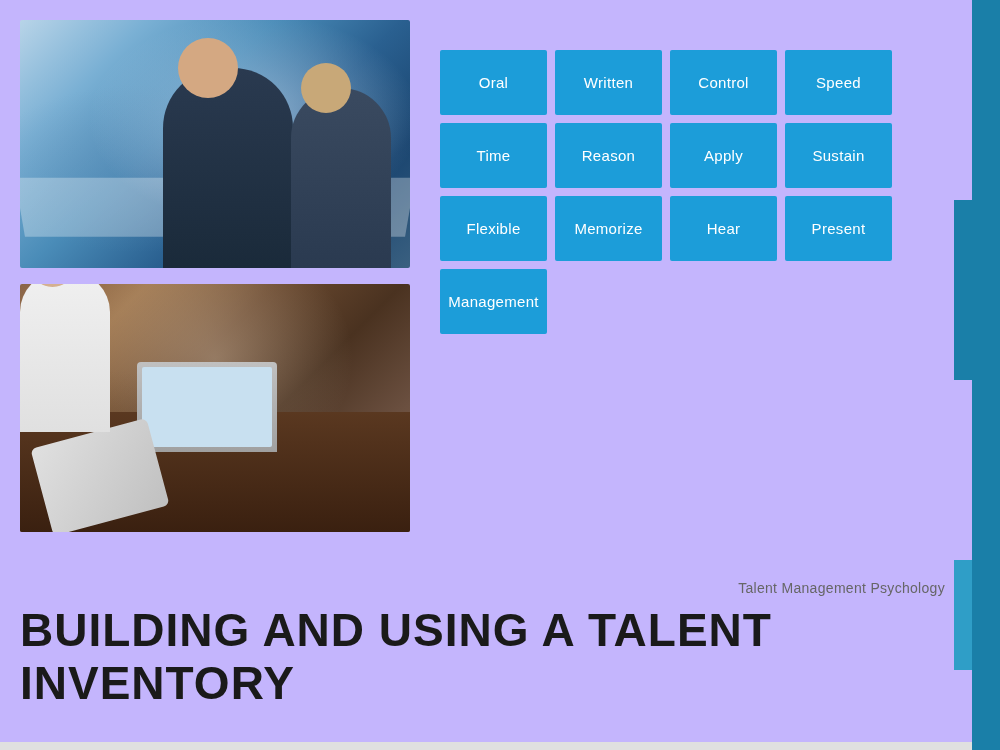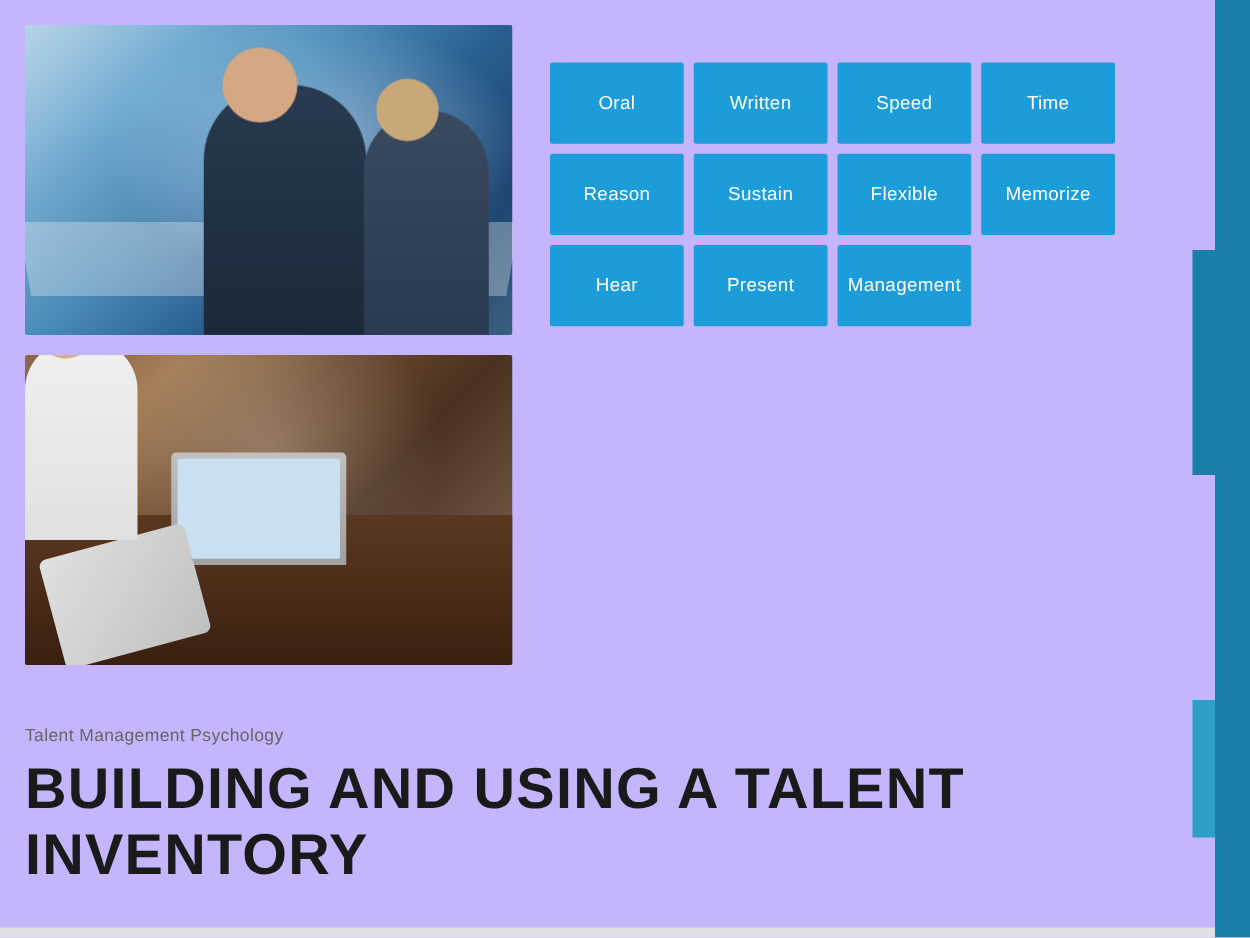--- a/index.html
+++ b/index.html
@@ -261,20 +261,21 @@
       left: 20px;
       right: 55px;
     }
 
     .subtitle {
       font-size: 14px;
       color: #666666;
       font-weight: 400;
       margin-bottom: 8px;
       letter-spacing: 0.3px;
+      text-align: right;
     }
 
     .main-title {
       font-size: 46px;
       font-weight: 700;
       color: #1a1a1a;
       line-height: 1.15;
       text-transform: uppercase;
       letter-spacing: 1px;
       max-width: 850px;
@@ -318,23 +319,25 @@
           <div class="tablet"></div>
           <div class="person-cafe"></div>
         </div>
       </div>
 
     </div>
 
     <div class="skills-grid" id="skills-grid">
     <button class="skill-btn">Oral</button>
         <button class="skill-btn">Written</button>
+        <button class="skill-btn">Control</button>
         <button class="skill-btn">Speed</button>
         <button class="skill-btn">Time</button>
         <button class="skill-btn">Reason</button>
+        <button class="skill-btn">Apply</button>
         <button class="skill-btn">Sustain</button>
         <button class="skill-btn">Flexible</button>
         <button class="skill-btn">Memorize</button>
         <button class="skill-btn">Hear</button>
         <button class="skill-btn">Present</button>
         <button class="skill-btn">Management</button>
       </div>
 
   </div>
 

